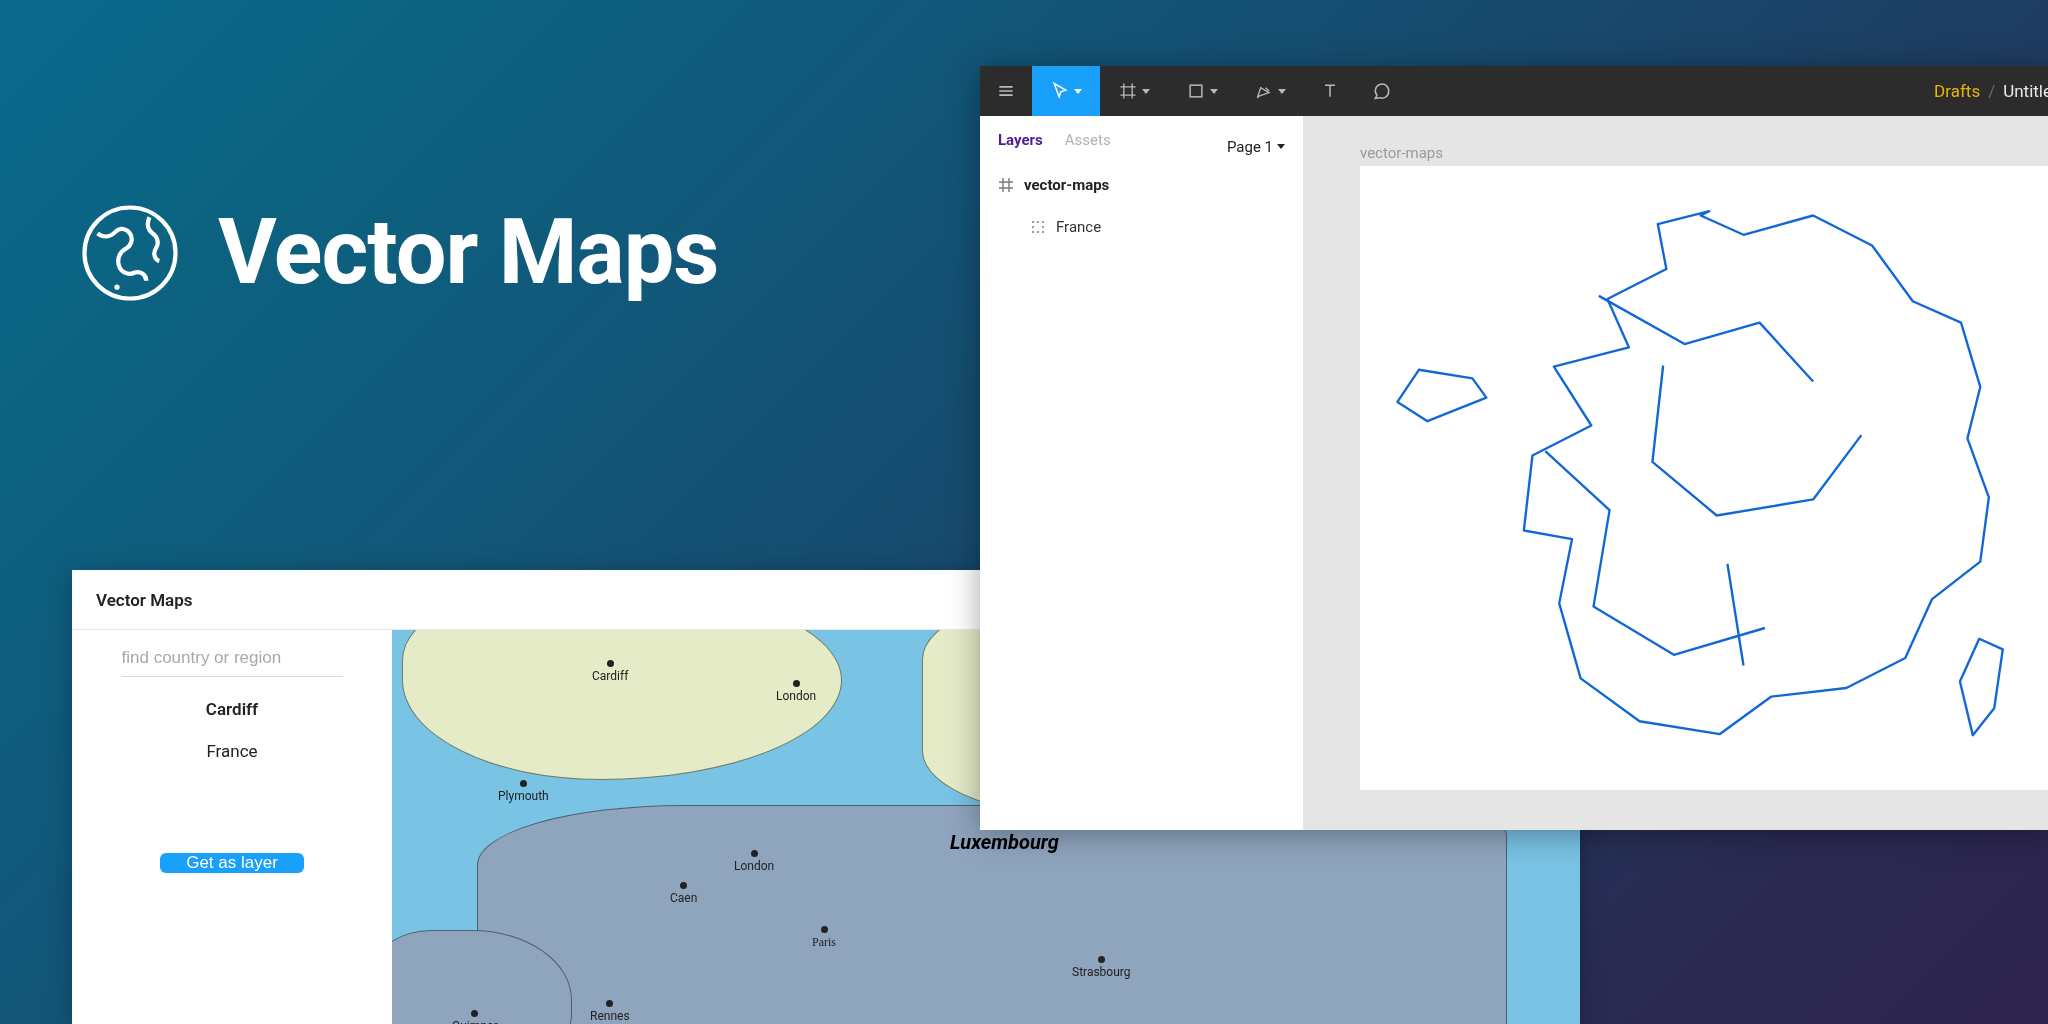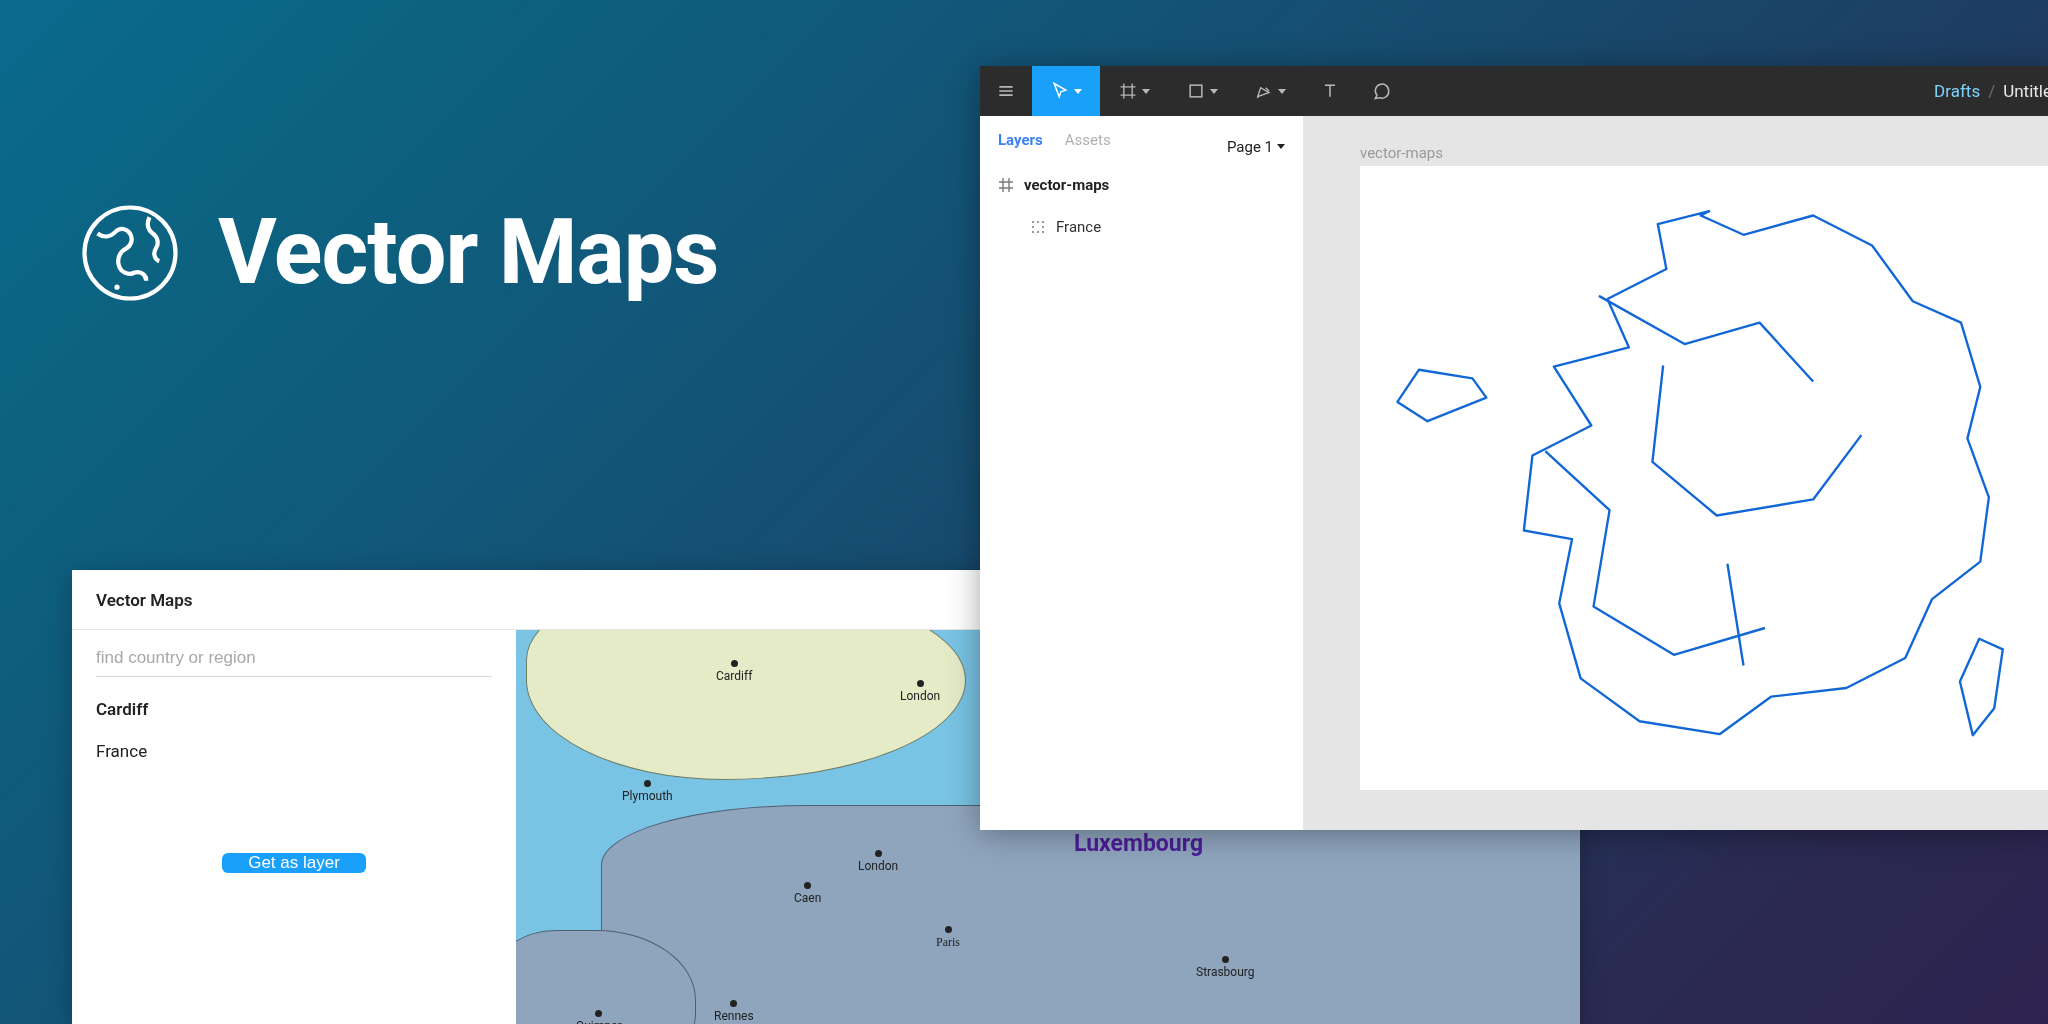--- a/index.html
+++ b/index.html
@@ -15,62 +15,62 @@
   .hero h1 { color: #fff; font-size: 90px; font-weight: 700; letter-spacing: -1px; }
 
   
   .plugin {
     position: absolute; left: 72px; top: 570px; width: 1508px; height: 454px;
     background: #fff; box-shadow: 0 4px 24px rgba(0,0,0,.25); display: flex; flex-direction: column;
   }
   .plugin-header { height: 60px; padding: 0 24px; display: flex; align-items: center; border-bottom: 1px solid #e6e6e6; }
   .plugin-header span { font-size: 17px; font-weight: 600; color: #222; }
   .plugin-body { display: flex; flex: 1; min-height: 0; }
-  .plugin-side { width: 444px; padding: 18px 24px; display: flex; flex-direction: column; }
+  .plugin-side { width: 320px; padding: 18px 24px; display: flex; flex-direction: column; align-items: center; }
   .search-wrap { border-bottom: 1px solid #d8d8d8; padding-bottom: 8px; }
   .search-input { width: 100%; border: none; outline: none; font-size: 17px; color: #222; background: transparent; }
   .search-input::placeholder { color: #a8a8a8; }
   .sel-label { margin-top: 22px; font-size: 17px; font-weight: 600; color: #222; }
   .sel-item { margin-top: 22px; font-size: 17px; color: #222; }
   .get-btn {
     margin-top: 92px; align-self: center; padding: 0 26px;
     background: #18a0fb; color: #fff; border: none; border-radius: 6px;
     font-size: 17px; font-weight: 500; cursor: pointer;
   }
   .plugin-map { flex: 1; background: #79c3e4; position: relative; overflow: hidden; }
   .land { position: absolute; background: #e5ebc7; border: 1px solid #6d7c63; }
   .uk { left: 10px; top: -50px; width: 440px; height: 200px; border-radius: 40% 60% 55% 45% / 40% 50% 50% 50%; }
   .benelux { left: 530px; top: -40px; width: 600px; height: 230px; border-radius: 30% 20% 40% 30%; }
   .sel-country { position: absolute; left: 85px; top: 175px; width: 1030px; height: 300px; background: #8fa5be; border: 1px solid #506070; border-radius: 20% 10% 8% 25%; }
   .brittany { position: absolute; left: -20px; top: 300px; width: 200px; height: 140px; background: #8fa5be; border: 1px solid #506070; border-radius: 30% 50% 40% 40%; }
   .city { position: absolute; display: flex; flex-direction: column; align-items: center; font-size: 12px; color: #222; }
   .city::before { content: ""; width: 7px; height: 7px; border-radius: 50%; background: #222; margin-bottom: 2px; }
-  .country-label { position: absolute; font-size: 23px; font-weight: 700; color: #4c1d95; }
+  .country-label { position: absolute; font-size: 20px; font-weight: 700; color: #000000; font-style: italic; }
 
   
   .tool {
     position: absolute; left: 980px; top: 66px; width: 1072px; height: 764px;
     background: #f0f0f0; box-shadow: 0 4px 30px rgba(0,0,0,.35); display: flex; flex-direction: column;
     overflow: hidden;
   }
   .toolbar { height: 50px; background: #2c2c2c; display: flex; align-items: stretch; color: #b8b8b8; }
   .tbtn { width: 52px; display: flex; align-items: center; justify-content: center; cursor: pointer; }
   .tbtn.wide { width: 68px; gap: 4px; }
   .tbtn.active { background: #18a0fb; color: #fff; }
   .tbtn svg { width: 20px; height: 20px; }
   .chev::after { content: ""; width: 0; height: 0; border-left: 4px solid transparent; border-right: 4px solid transparent; border-top: 5px solid currentColor; }
   .crumbs { margin-left: auto; display: flex; align-items: center; padding-right: 0; font-size: 17px; color: #b8b8b8; gap: 8px; }
-  .crumbs .loc { color: #7dd3fc; }
+  .crumbs .loc { color: #eab308; }
   .crumbs .slash { color: #6a6a6a; }
   .crumbs .file { color: #e8e8e8; }
   .tool-body { flex: 1; display: flex; min-height: 0; }
   .layers { width: 324px; background: #fff; border-right: 1px solid #e6e6e6; display: flex; flex-direction: column; }
   .layers-tabs { height: 48px; display: flex; align-items: center; padding: 0 18px; gap: 22px; font-size: 15px; }
   .layers-tabs .tab { color: #b2b2b2; cursor: pointer; }
-  .layers-tabs .tab.active { color: #3b82f6; font-weight: 700; }
+  .layers-tabs .tab.active { color: #4c1d95; font-weight: 700; }
   .page-sel { margin-left: auto; color: #222; font-size: 15px; display: flex; align-items: center; gap: 4px; cursor: pointer; margin-top: 13px; }
   .layer-row { height: 42px; display: flex; align-items: center; gap: 10px; padding: 0 18px; font-size: 15px; color: #222; cursor: pointer; }
   .layer-row.bold { font-weight: 700; }
   .layer-row.indent { padding-left: 50px; color: #333; }
   .layer-icon { width: 16px; height: 16px; display: flex; align-items: center; justify-content: center; color: #7a7a7a; }
   .canvas { flex: 1; background: #e5e5e5; position: relative; }
   .frame-label { position: absolute; left: 56px; top: 28px; font-size: 15px; color: #9a9a9a; }
   .frame { position: absolute; left: 56px; top: 50px; right: 0; bottom: 40px; background: #fff; }
   .frame svg { position: absolute; inset: 12px; width: calc(100% - 24px); height: calc(100% - 24px); }
 </style>

